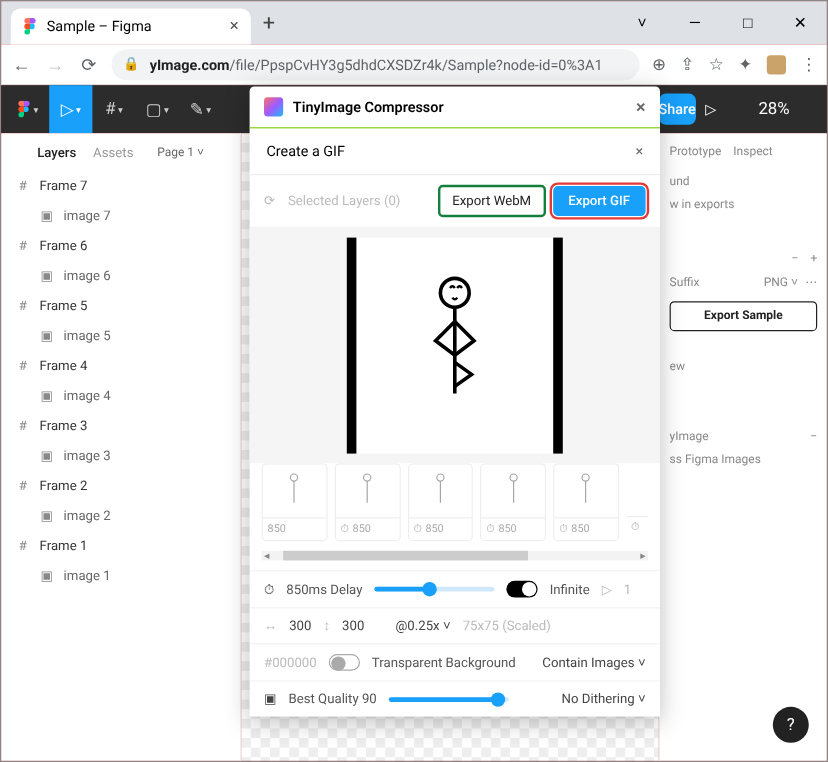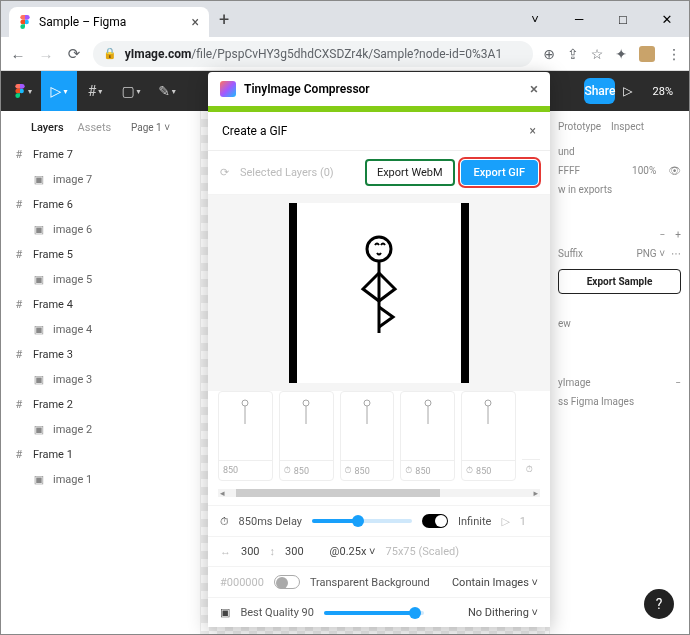--- a/index.html
+++ b/index.html
@@ -17,60 +17,60 @@
 .url { flex: 1; background: #f1f3f4; border-radius: 14px; height: 26px; display: flex; align-items: center; padding: 0 10px; font-size: 12px; color: #202124; gap: 8px; }
 .url .lock { font-size: 11px; }
 .exticons { display: flex; gap: 12px; color: #5f6368; font-size: 14px; align-items: center; }
 .exticons .bear { width:16px; height:16px; background:#c9a36a; border-radius:3px; }
 
 .figtoolbar { height: 40px; background: #2c2c2c; display: flex; align-items: center; padding: 0 4px; color: #ccc; position: relative; }
 .ftool { width: 36px; height: 40px; display: flex; align-items: center; justify-content: center; font-size: 14px; position: relative; }
 .ftool.active { background: #18a0fb; color: #fff; }
 .ftool .dd { font-size: 8px; margin-left: 2px; }
 .sharebtn { background: #18a0fb; color: #fff; border-radius: 6px; padding: 6px 0; font-size: 12px; font-weight: 500; margin-left: 32px; }
-.zoom { color: #fff; font-size: 11px; margin: 0 12px; }
+.zoom { color: #fff; font-size: 14px; margin: 0 27px; }
 .playicon { color: #fff; font-size: 12px; margin: 0 8px; }
 
 .workspace { display: flex; height: calc(100% - 110px); position: relative; }
 .leftpanel { width: 200px; border-right: 1px solid #eee; background: #fff; font-size: 11px; }
 .lptabs { display: flex; padding: 10px 30px 8px; gap: 14px; color: #999; align-items: center; justify-content: center; }
 .lptabs .act { color: #222; font-weight: 500; }
 .pagesel { margin-left: auto; font-size: 10px; color: #666; }
 .layer { display: flex; align-items: center; padding: 6px 12px; gap: 8px; color: #333; }
 .layer.child { padding-left: 32px; color: #666; }
 .layer .ic { width: 12px; display: inline-block; text-align: center; color: #888; }
 
 .canvas { flex: 1; background: repeating-conic-gradient(#eee 0% 25%, #fff 0% 50%) 0 0/16px 16px; }
 
 .rightpanel { width: 140px; border-left: 1px solid #eee; background: #fff; font-size: 10px; color: #888; padding: 10px 8px; position: relative; }
 .rpTabs { display: flex; gap: 10px; margin-bottom: 10px; }
 .rprow { display: flex; align-items: center; gap: 6px; padding: 4px 0; }
 .exportbtn { border: 1px solid #222; border-radius: 4px; padding: 6px 8px; text-align: center; color: #222; margin-top: 6px; font-weight: bold; }
 
 
 .plugin { position: absolute; left: 208px; top: 72px; width: 342px; background: #fff; border-radius: 4px 4px 0 0; box-shadow: 0 4px 20px rgba(0,0,0,0.25); z-index: 50; }
-.phead { display: flex; align-items: center; padding: 8px 12px; border-bottom: 6px solid #84cc16; font-size: 12px; font-weight: 600; gap: 8px; }
+.phead { display: flex; align-items: center; padding: 8px 12px; border-bottom: 1px solid #84cc16; font-size: 12px; font-weight: 600; gap: 8px; }
 .phead .x { margin-left: auto; color: #666; font-size: 15px; }
 .ptitle { display: flex; align-items: center; padding: 12px 14px; font-size: 12px; border-bottom: 1px solid #eee; }
 .ptitle .x2 { margin-left: auto; color: #666; }
 .pactions { display: flex; align-items: center; padding: 8px 12px; gap: 6px; font-size: 11px; color: #bbb; border-bottom: 1px solid #f3f3f3; }
 .pactions .refresh { width: 14px; }
 .btn-webm { border: 2px solid #15803d; border-radius: 4px; padding: 5px 10px; color: #222; background: #fff; }
 .btn-gif { background: #18a0fb; border: 1px solid #18a0fb; border-radius: 4px; padding: 5px 12px; color: #fff; font-weight: 500; outline: 2px solid #e53935; outline-offset: 1px; }
 
 .preview { background: #f5f5f5; padding: 8px 0; display: flex; justify-content: center; }
 .previewbox { width: 180px; height: 180px; background: #fff; border-left: 8px solid #000; border-right: 8px solid #000; display: flex; align-items: center; justify-content: center; }
 
 .sortrow { display: flex; align-items: center; padding: 10px 12px; font-size: 11px; color: #666; gap: 6px; }
 .pctrls { margin-left: auto; display: flex; gap: 14px; color: #888; font-size: 13px; }
 
 .thumbs { display: flex; gap: 6px; padding: 0 10px 4px; overflow: hidden; }
 .thumb { width: 60px; border: 1px solid #eee; border-radius: 4px; font-size: 9px; color: #aaa; }
 .thumb .tprev { height: 44px; display: flex; align-items: center; justify-content: center; }
-.thumb .tms { border-top: 1px solid #eee; padding: 4px; display: flex; align-items: flex-end; gap: 3px; margin-top: 24px; }
+.thumb .tms { border-top: 1px solid #eee; padding: 4px; display: flex; align-items: flex-start; gap: 3px; }
 .hscroll { height: 8px; background: #f3f3f3; margin: 4px 10px 8px; position: relative; }
 .hscroll .bar { position: absolute; left: 18px; right: 100px; top: 0; bottom: 0; background: #ccc; }
 
 .setrow { display: flex; align-items: center; padding: 8px 12px; font-size: 11px; color: #444; gap: 10px; border-top: 1px solid #f3f3f3; }
 .setrow .lab { color: #555; }
 .setrow .muted { color: #bbb; }
 .slider { width: 100px; height: 4px; background: #cfe8fb; border-radius: 2px; position: relative; }
 .slider .fill { position: absolute; left: 0; top: 0; bottom: 0; background: #18a0fb; border-radius: 2px; }
 .slider .knob { position: absolute; top: -4px; width: 12px; height: 12px; background: #18a0fb; border-radius: 50%; }
 .toggle { width: 26px; height: 14px; background: #000; border-radius: 7px; position: relative; }
@@ -215,25 +215,20 @@
     </div>
 
     <div class="canvas"></div>
 
     <div class="rightpanel">
       <div class="rpTabs">
         <span>Prototype</span>
         <span>Inspect</span>
       </div>
       <div class="rprow">und</div>
-      <div class="rprow">
-          <span>FFFF</span>
-          <span style="margin-left:auto">100%</span>
-          <span style="margin-left:6px">👁</span>
-        </div>
       <div class="rprow">w in exports</div>
       <div class="rprow" style="margin-top:26px; justify-content:flex-end; gap:10px">
           <span>−</span>
           <span>+</span>
         </div>
       <div class="rprow">
           <span>Suffix</span>
           <span style="margin-left:auto"><span>PNG</span> ˅</span>
           <span>⋯</span>
         </div>

